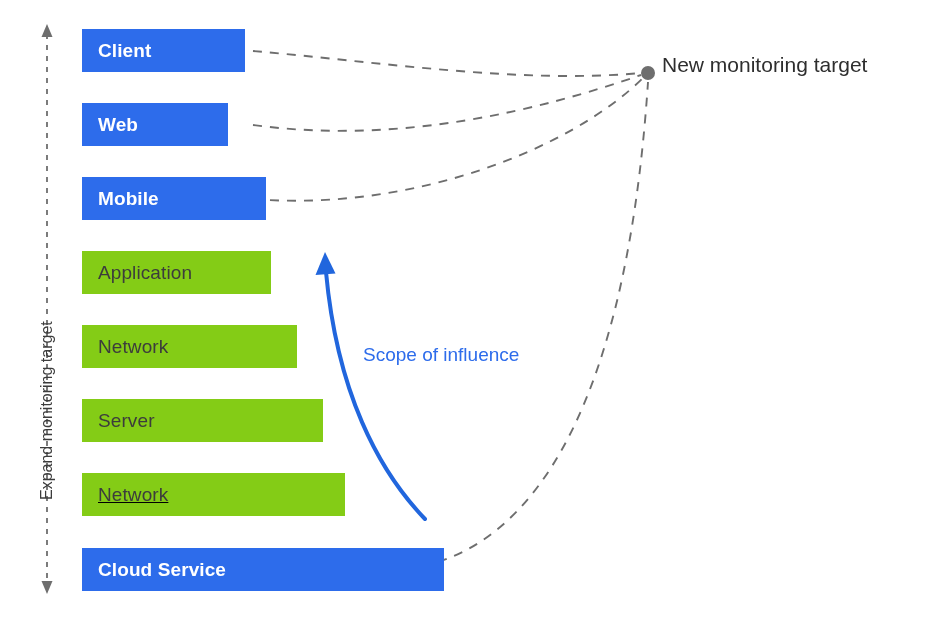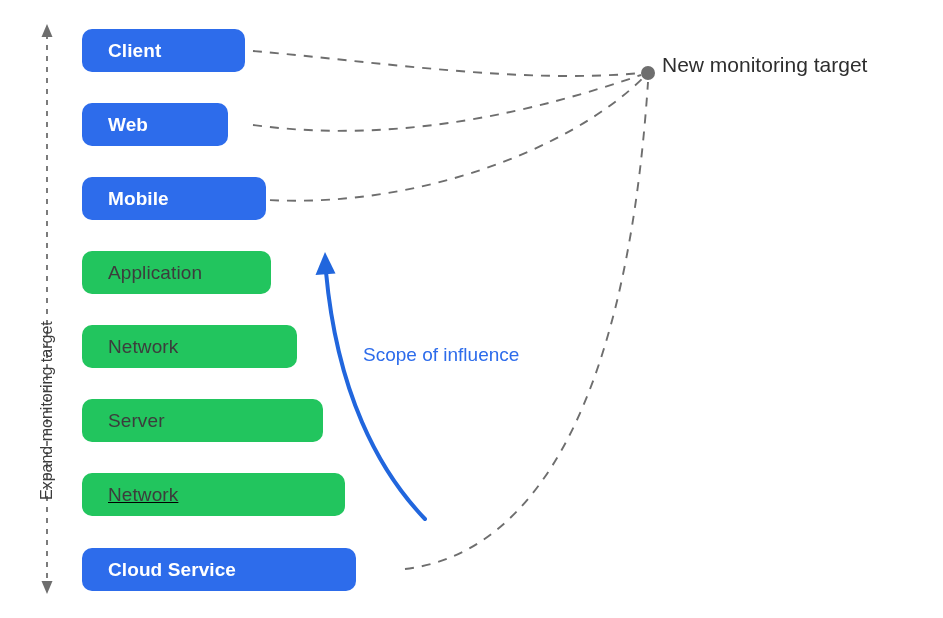--- a/index.html
+++ b/index.html
@@ -18,37 +18,37 @@
   #canvas {
     position: absolute;
     left: 0;
     top: 0;
     width: 943px;
     height: 618px;
   }
   .layer-bar {
     position: absolute;
     height: 43px;
-    border-radius: 10px;
+    border-radius: 0;
     display: flex;
     align-items: center;
     box-sizing: border-box;
-    padding-left: 26px;
+    padding-left: 16px;
   }
   .layer-bar.primary {
     background: #2d6ceb;
   }
   .layer-bar.primary .layer-label {
     color: #ffffff;
     font-weight: bold;
     font-size: 19px;
     letter-spacing: 0.1px;
   }
   .layer-bar.secondary {
-    background: #22c55e;
+    background: #84cc16;
   }
   .layer-bar.secondary .layer-label {
     color: #3c3c3c;
     font-weight: normal;
     font-size: 19px;
     letter-spacing: 0.1px;
   }
   .layer-label {
     line-height: 1;
     white-space: nowrap;
@@ -133,21 +133,21 @@
 </div>
 
 <div class="layer-bar secondary" style="left:82px; top:399px; width:241px;">
   <span class="layer-label">Server</span>
 </div>
 
 <div class="layer-bar secondary" style="left:82px; top:473px; width:263px;text-decoration:underline;">
   <span class="layer-label">Network</span>
 </div>
 
-<div class="layer-bar primary" style="left:82px; top:548px; width:274px;">
+<div class="layer-bar primary" style="left:82px; top:548px; width:362px;">
   <span class="layer-label">Cloud Service</span>
 </div>
 
 <div id="axis-caption">Expand monitoring target</div>
 
 <div id="new-target-label">New monitoring target</div>
 
 <div id="scope-label">Scope of influence</div>
 
 </body></html>

